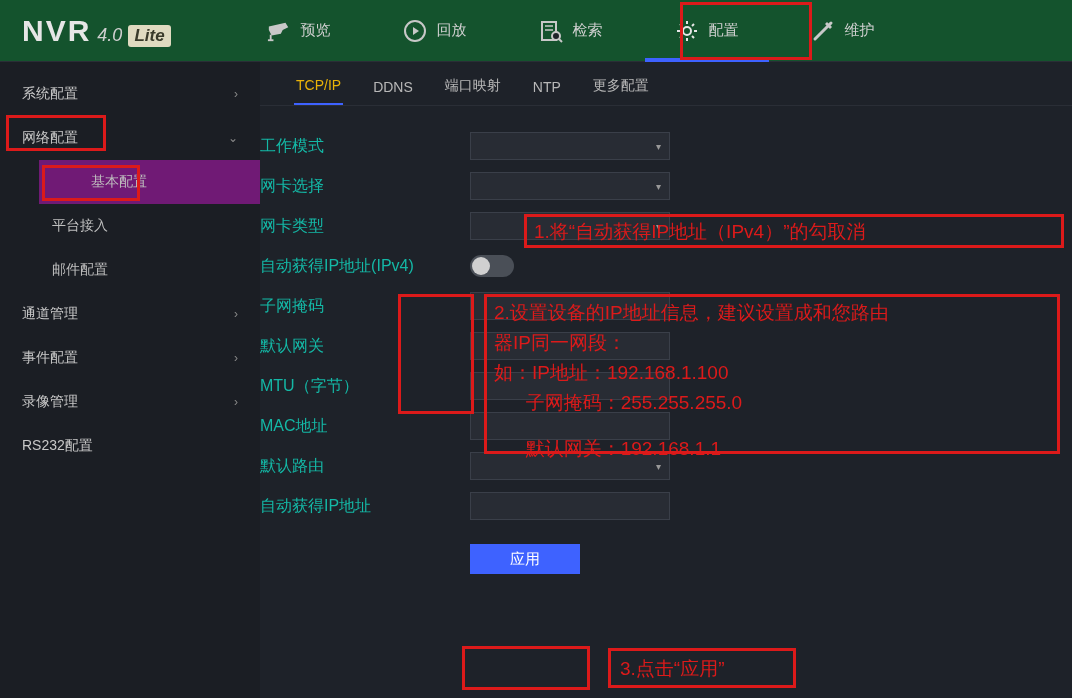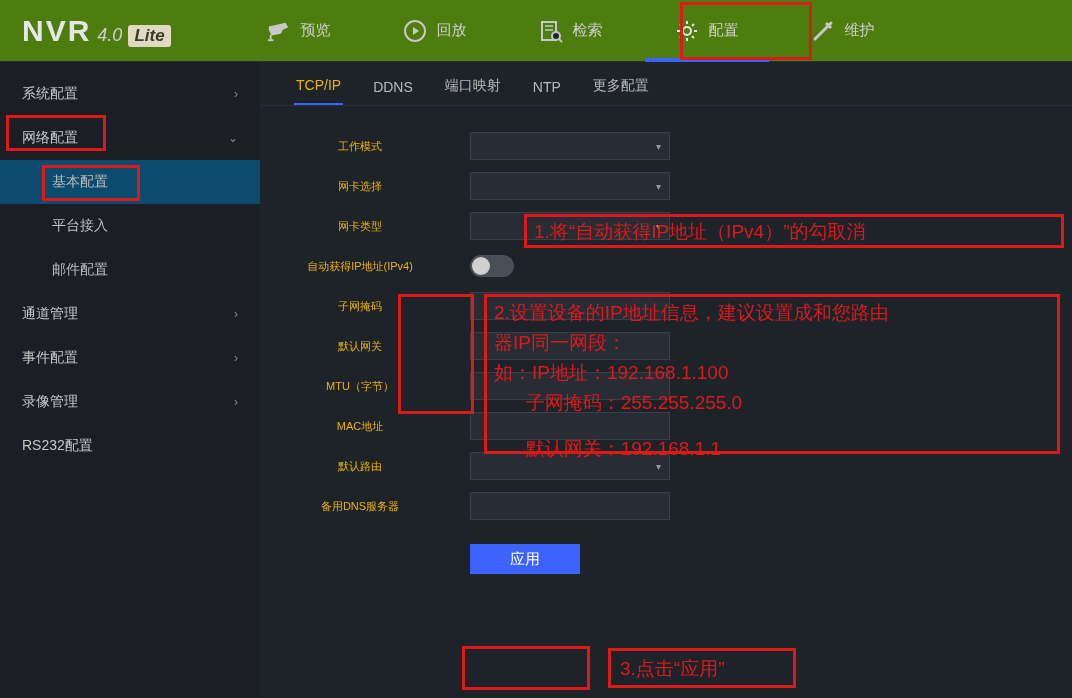--- a/index.html
+++ b/index.html
@@ -4,21 +4,21 @@
 <style>
   * { box-sizing: border-box; margin: 0; padding: 0; }
   body {
     width: 1072px; height: 698px;
     background: #1e2229;
     font-family: "Microsoft YaHei", Arial, sans-serif;
     color: #c8c8c8; font-size: 14px;
     position: relative; overflow: hidden;
   }
   .topbar {
-    height: 62px; background: #4d7c0f;
+    height: 62px; background: #14532d;
     display: flex; align-items: center;
     border-bottom: 1px solid #2a2e36;
   }
   .logo { display: flex; align-items: baseline; margin-left: 22px; margin-right: 60px; }
   .logo-main { font-size: 30px; font-weight: 700; letter-spacing: 2px; color: #e6e6e6; }
   .logo-ver { font-size: 18px; color: #cfcfcf; margin-left: 6px; font-style: italic; }
   .logo-tag { display:inline-block; background:#e0dac0; color:#3a3a2a; font-size:17px; font-style:italic; padding:1px 6px; border-radius:3px; margin-left:6px; font-weight:600;}
   .topnav { display:flex; gap:0; }
   .topnav-item {
     display:flex; align-items:center; justify-content:center;
@@ -32,34 +32,34 @@
   .topnav-icon { width:24px; height:24px; display:flex; align-items:center; justify-content:center; }
   svg { display:block; }
 
   .main { display:flex; height: calc(698px - 62px); }
   .sidebar { width: 260px; background:#1b1e24; padding-top:10px; }
   .side-item {
     height:44px; display:flex; align-items:center; justify-content:space-between;
     padding:0 22px; cursor:pointer; font-size:14px; color:#c8c8c8;
   }
   .side-item.sub { padding-left:52px; color:#bfbfbf; }
-  .side-item.sub.active { background:#0c4a6e; }
+  .side-item.sub.active { background:#701a75;margin-left:39px; }
   .chev { color:#888; font-size:12px; }
 
   .content { flex:1; position:relative; }
   .tabs {
     height:44px; display:flex; align-items:flex-end; gap:28px;
     padding:0 34px; border-bottom:1px solid #2a2e36;
   }
   .tab { padding:0 2px 10px 2px; color:#b8b8b8; cursor:pointer; font-size:14px; }
   .tab.active { color:#eab308; border-bottom:2px solid #3e62ff;text-align:center; }
 
   .form { padding:20px 0 0 0; }
   .row { display:flex; align-items:center; height:40px; }
-  .lbl { width:470px; text-align:center; padding-right:10px; color:#eab308; font-size:11px;}
+  .lbl { width:470px; text-align:left; padding-right:10px; color:#14b8a6; font-size:16px;}
   .ctrl { width:210px; }
   input.text, .select {
     width:200px; height:28px; background:#282c34; border:1px solid #3a3f49;
     color:#ccc; padding:0 6px; font-size:13px;
   }
   .select { display:flex; align-items:center; justify-content:space-between; padding:0 8px; cursor:pointer;}
   .select .sel-val { color:#ccc; }
   .select .sel-chev { color:#999; font-size:10px;}
   .toggle {
     width:44px; height:22px; border-radius:11px; background:#4a4f57;
@@ -250,21 +250,21 @@
       <div class="row">
         <div class="lbl" style="width: 210px;">默认路由</div>
         <div class="ctrl">
           <div class="select">
               <span class="sel-val"></span>
               <span class="sel-chev">▾</span>
             </div>
         </div>
       </div>
       <div class="row">
-        <div class="lbl" style="width: 210px;">备用DNS服务器</div>
+        <div class="lbl" style="width: 210px;">自动获得IP地址</div>
         <div class="ctrl"><input class="text" style=""></div>
       </div>
       <div class="apply-row" style="padding-left: 210px;">
         <button class="apply-btn">应用</button>
       </div>
     </div>
   </div>
 </div>
 
 <div class="anno" style="left:680px; top:2px; width:132px; height:58px;"></div>

